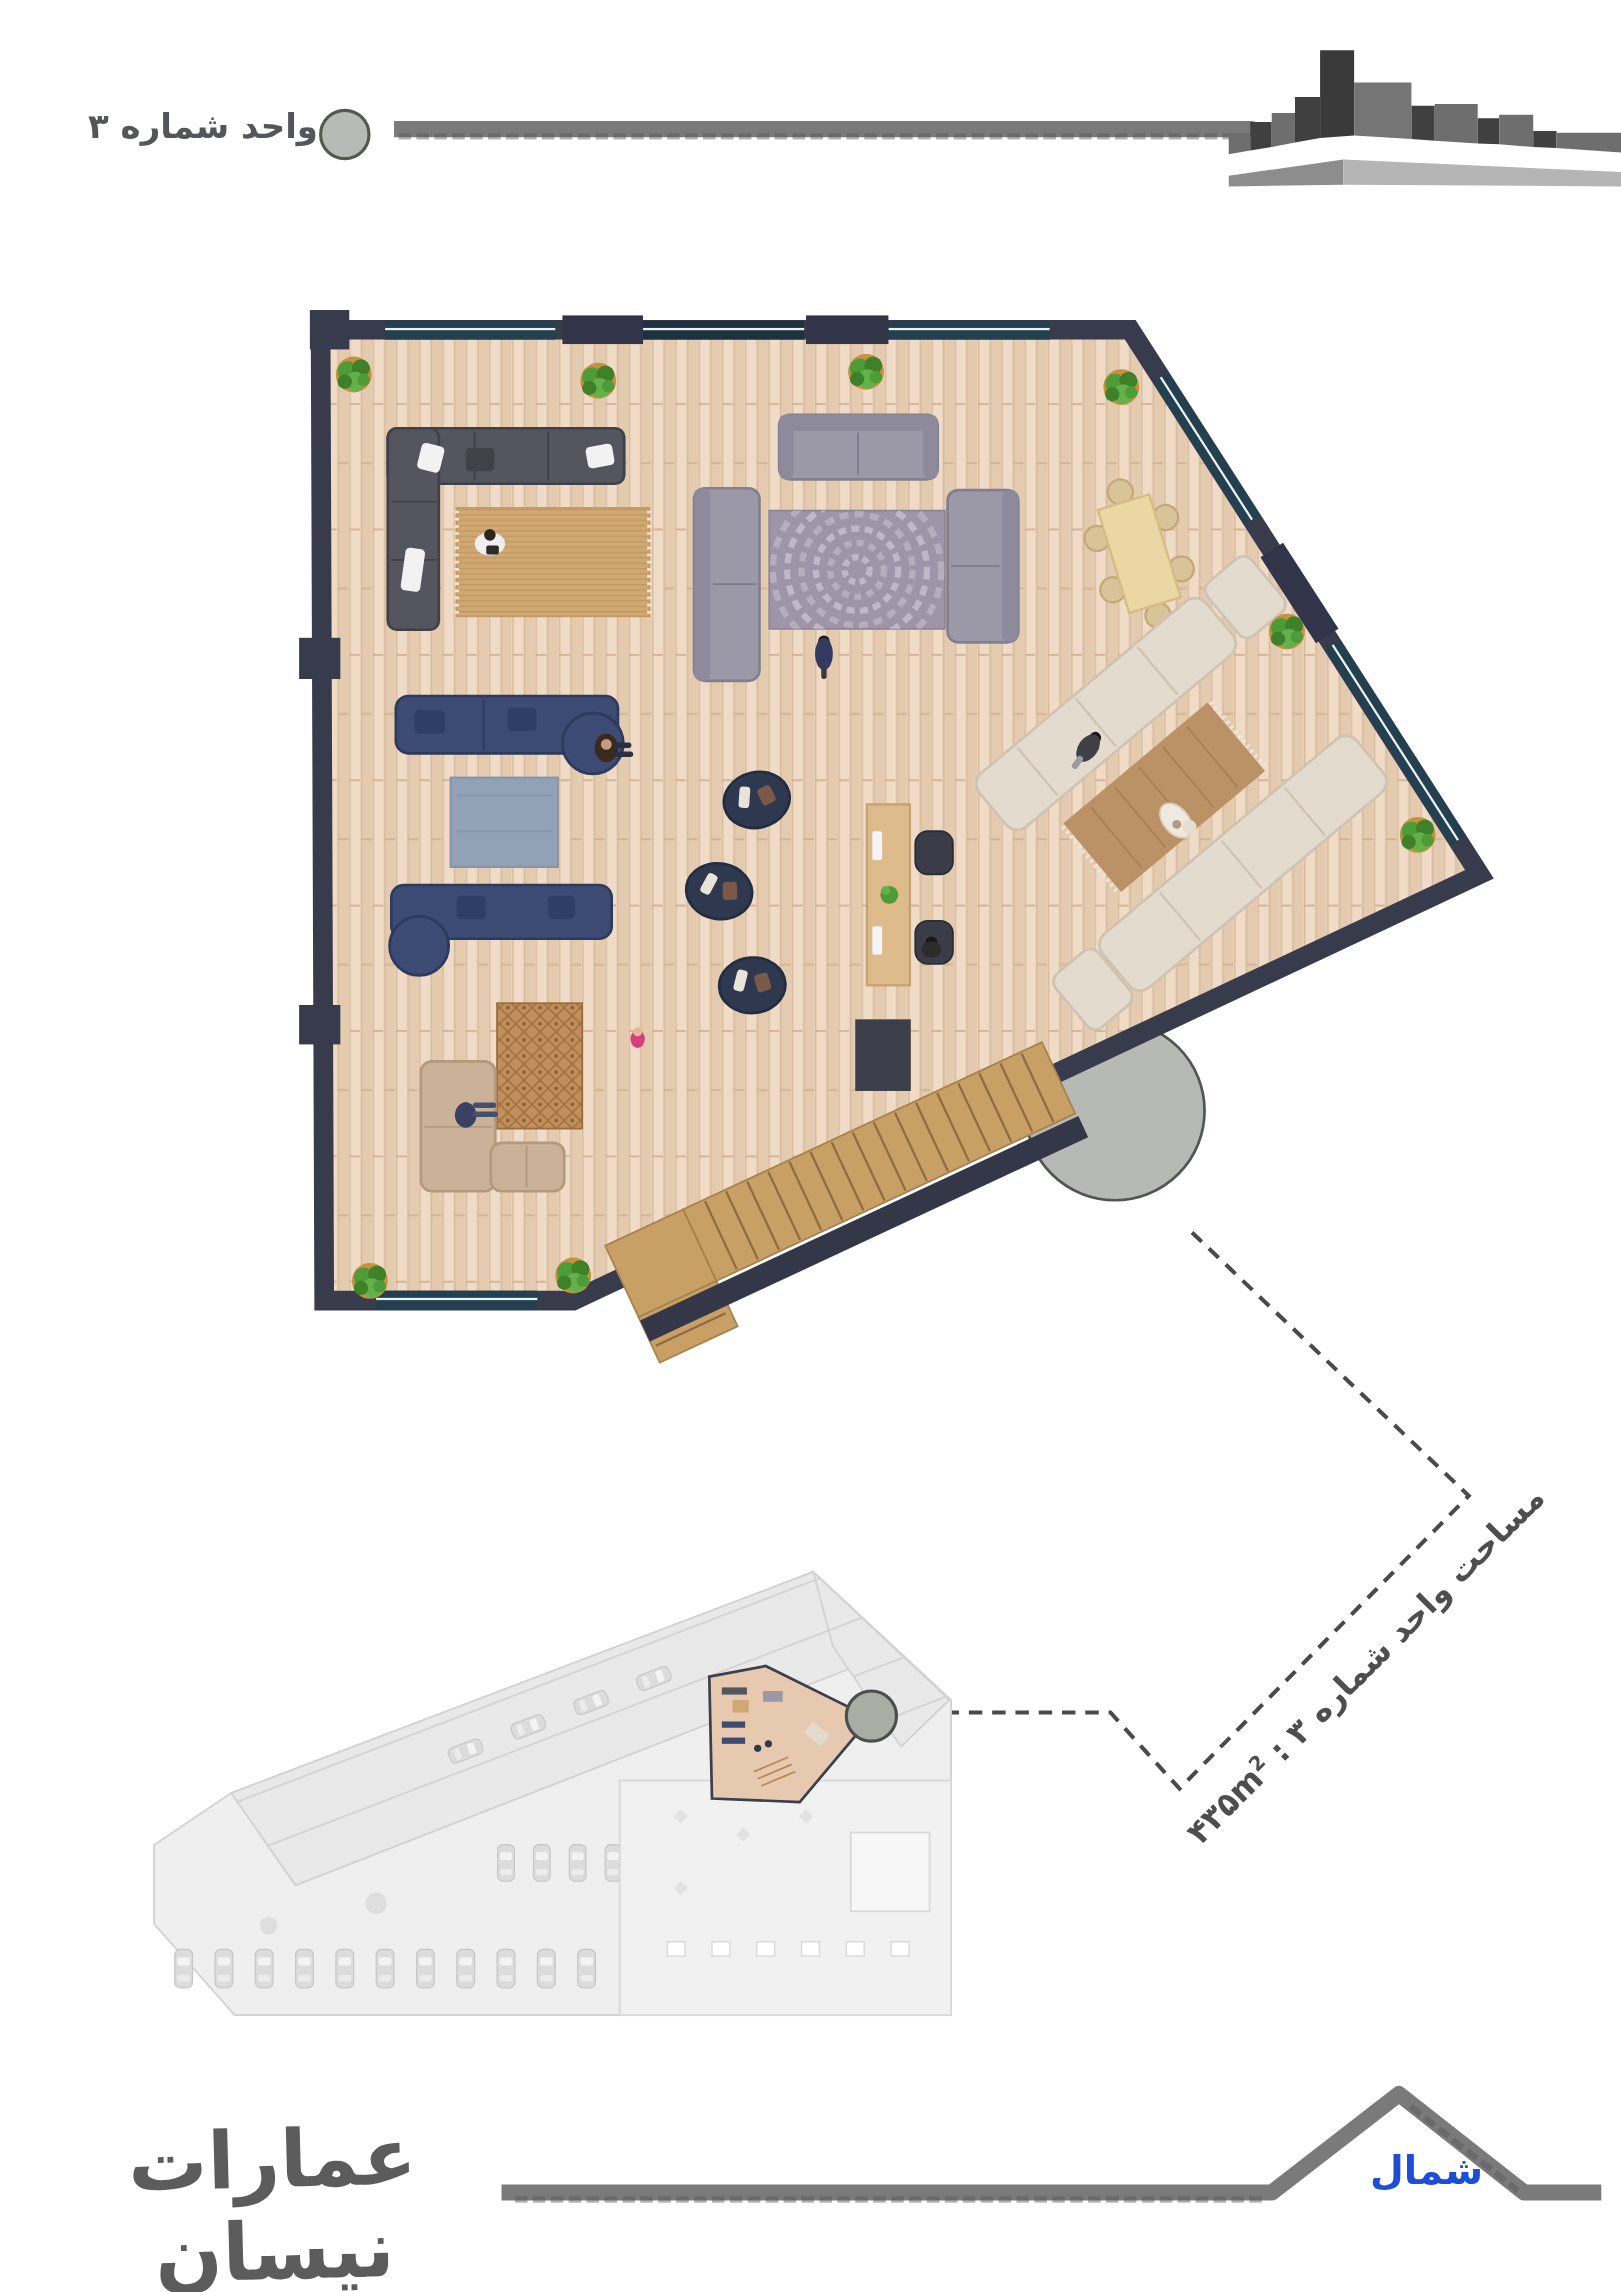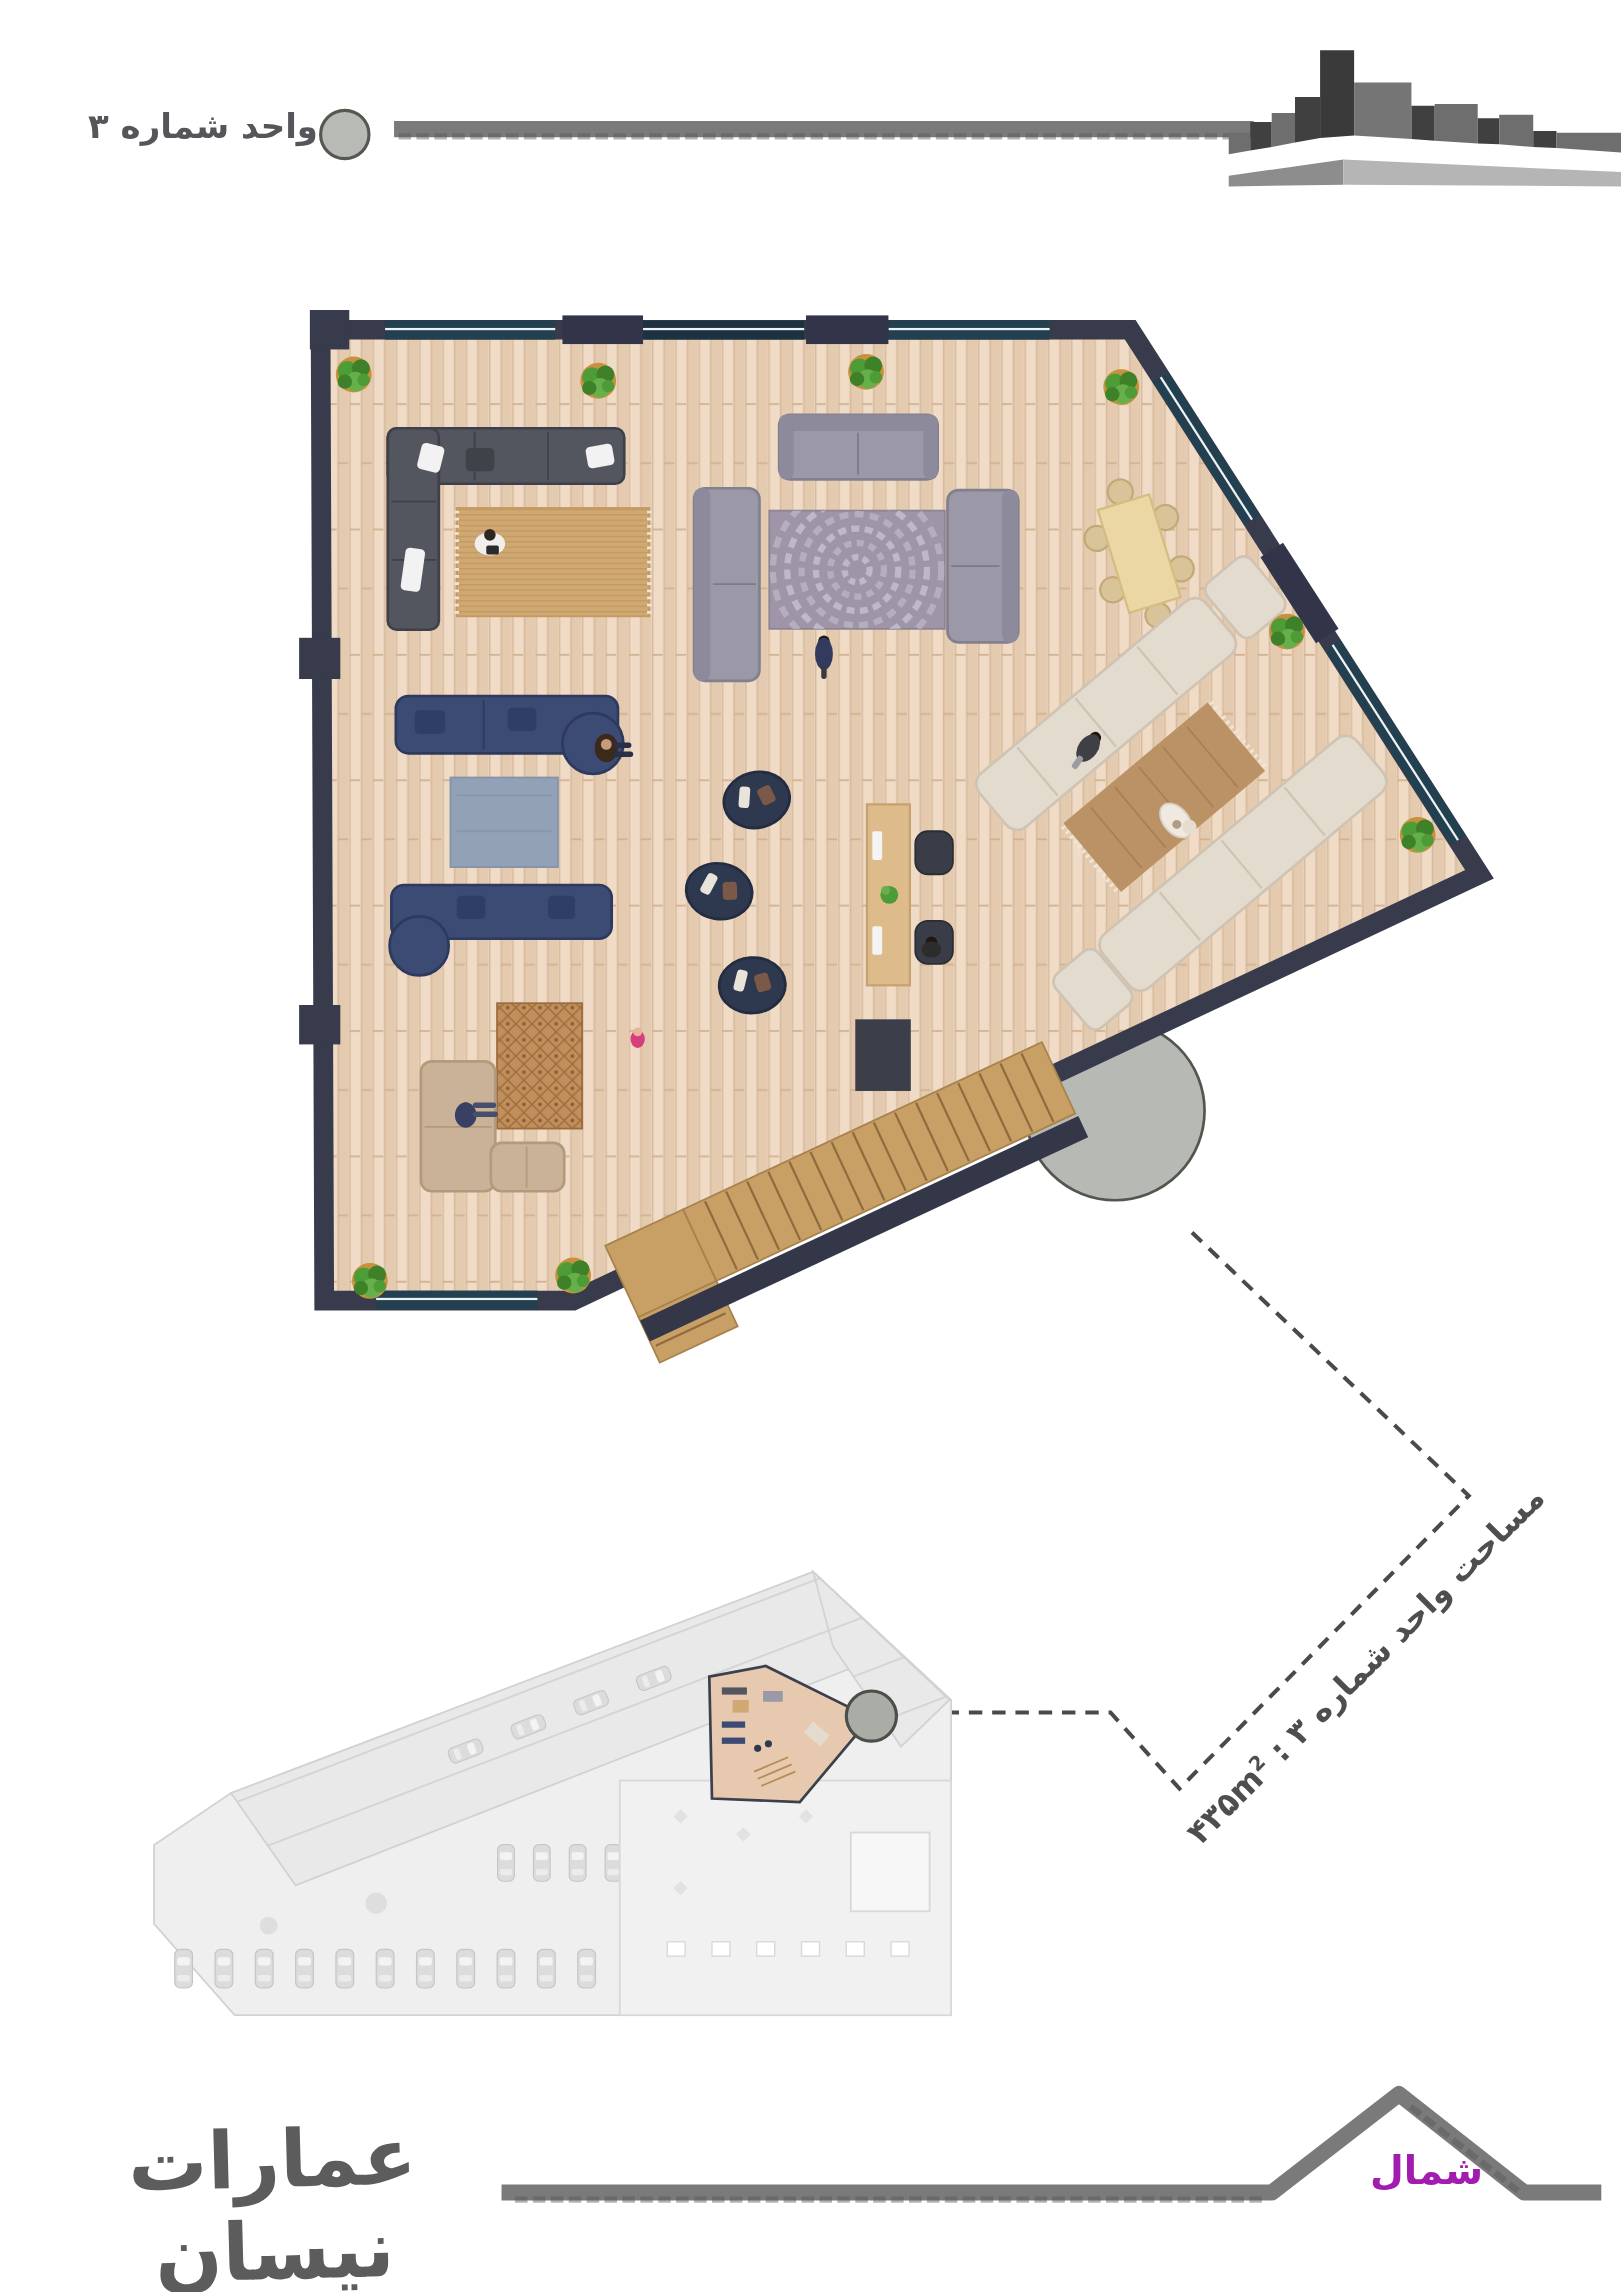--- a/index.html
+++ b/index.html
@@ -4,21 +4,21 @@
 <style>
   html,body{margin:0;padding:0;background:#ffffff;}
   body{font-family:"DejaVu Sans",sans-serif;}
   #sheet{position:relative;width:1621px;height:2293px;background:#ffffff;overflow:hidden;}
   #art{position:absolute;left:0;top:0;}
   .txt{position:absolute;color:#55565a;}
   #unit-title{left:85px;top:106px;width:233px;font-size:34px;font-weight:700;text-align:right;direction:rtl;letter-spacing:0;}
   #area-callout{left:1106px;top:1646px;width:519px;font-size:32px;font-weight:700;color:#4e4e4e;text-align:center;direction:rtl;transform:rotate(-45deg);transform-origin:center;}
   #area-callout sup{font-size:19.7px;}
   #brand-script{left:63px;top:2114px;width:421px;font-size:79px;font-weight:700;color:#5c5c5c;direction:rtl;text-align:center;transform:rotate(-1.5deg);}
-  #north-label{left:1348px;top:2148px;width:157px;font-size:39px;font-weight:700;color:#a21caf;text-align:center;direction:rtl;}
+  #north-label{left:1348px;top:2148px;width:157px;font-size:39px;font-weight:700;color:#1d4ed8;text-align:center;direction:rtl;}
   
   .wall{fill:none;stroke:#383b4b;stroke-width:22;stroke-linejoin:miter;}
   .glassline{stroke:#22404f;stroke-width:20;}
   .glasscore{stroke:#eef2f2;stroke-width:2.5;}
   .sketch{stroke:#6f6f6f;stroke-width:18;fill:none;stroke-linejoin:round;stroke-linecap:butt;opacity:.92;}
   .sketch2{stroke:#565656;stroke-width:7;fill:none;opacity:.45;stroke-dasharray:14 6;}
   .cream{fill:#e4dbcf;stroke:#cfc4b4;stroke-width:3;}
   .graysofa{fill:#9b98a8;stroke:#82808f;stroke-width:3;}
   .navysofa{fill:#3c4b74;stroke:#2d3a5e;stroke-width:3;}
   .charsofa{fill:#53565e;stroke:#3e414a;stroke-width:3;}

